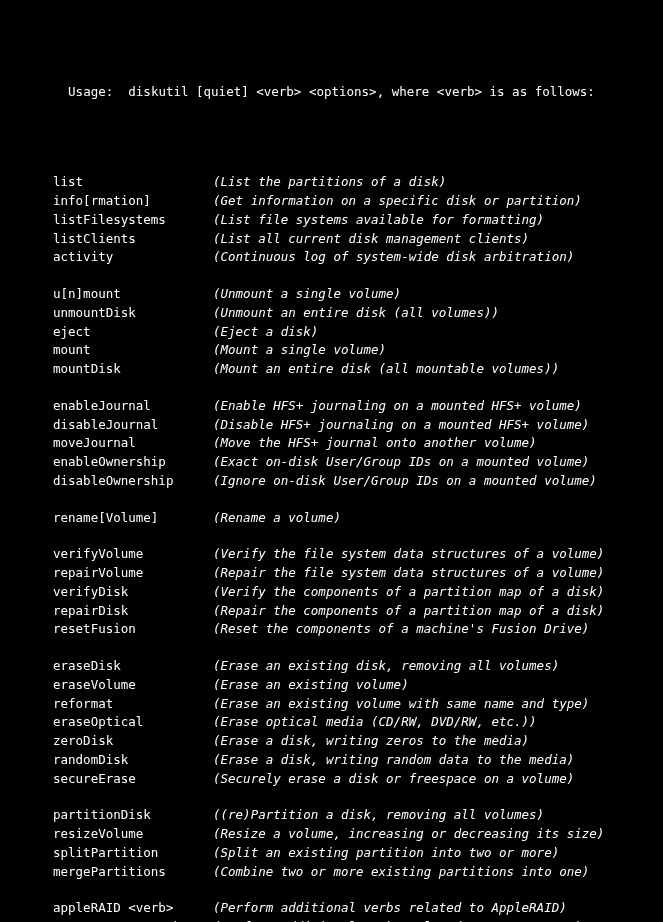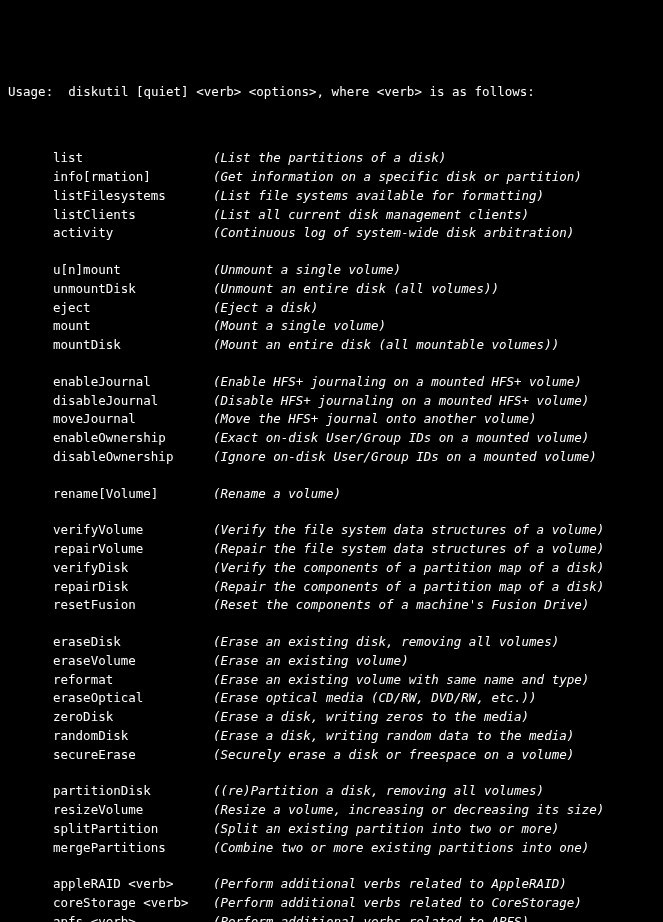--- a/index.html
+++ b/index.html
@@ -13,21 +13,22 @@
       font-family: 'Menlo', 'Monaco', 'Consolas', monospace;
       font-size: 12.5px;
       line-height: 1.5;
       padding: 8px;
       width: 663px;
       height: 922px;
       white-space: pre;
       overflow: hidden;
     }
     .usage-line {
-      margin-bottom: 10px;
+      margin-bottom: 34px;
+      text-align: center;
     }
     .section {
       margin-bottom: 18px;
     }
     .row {
       display: flex;
     }
     .indent {
       width: 45px;
       flex-shrink: 0;

